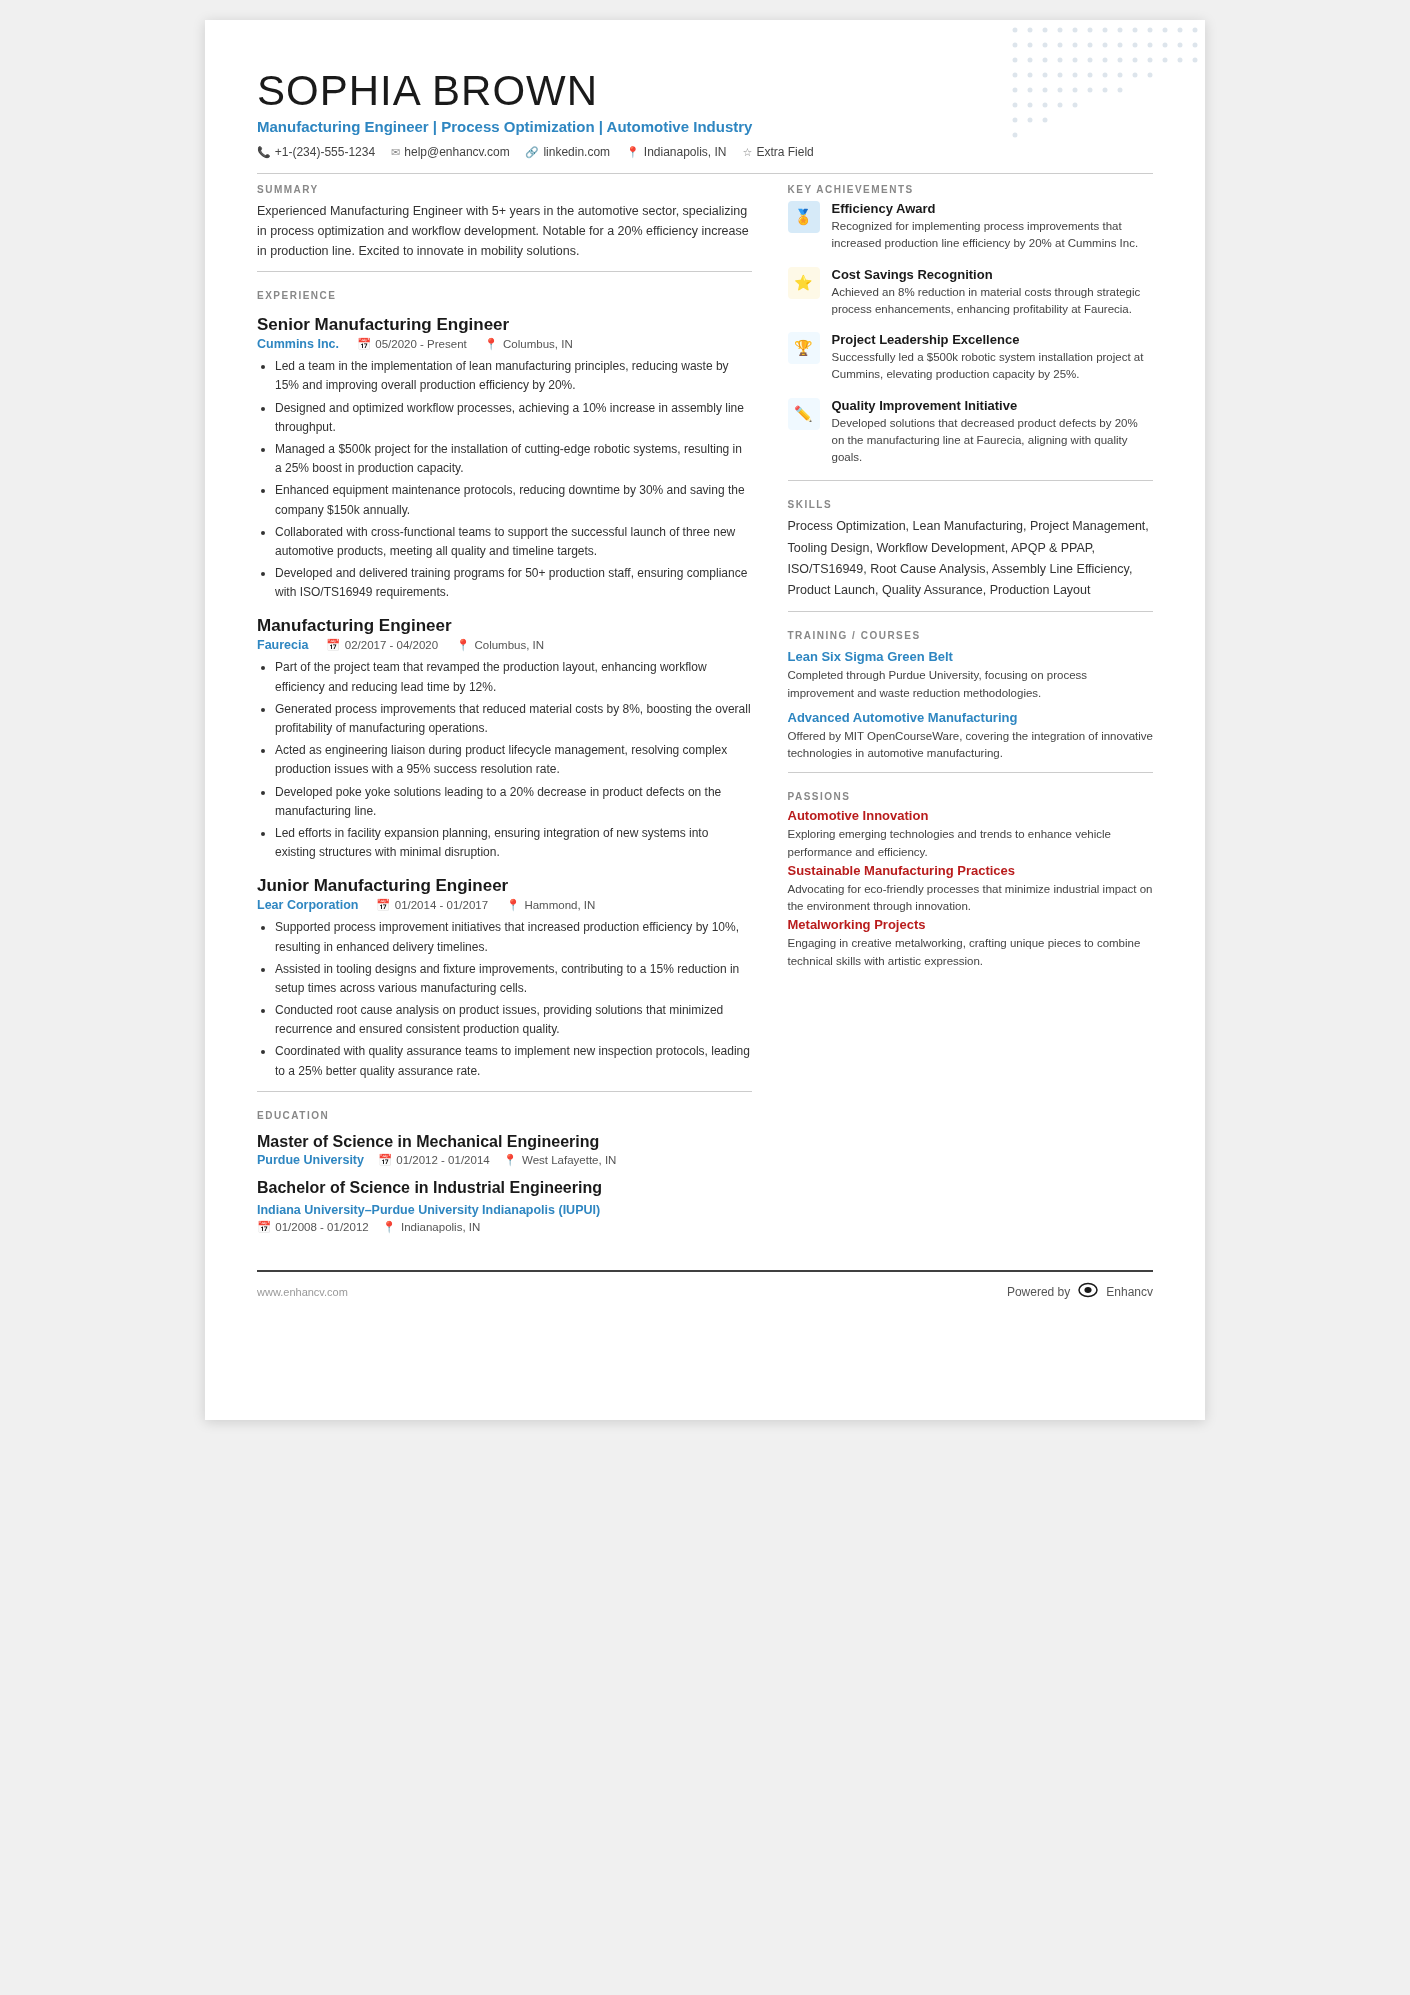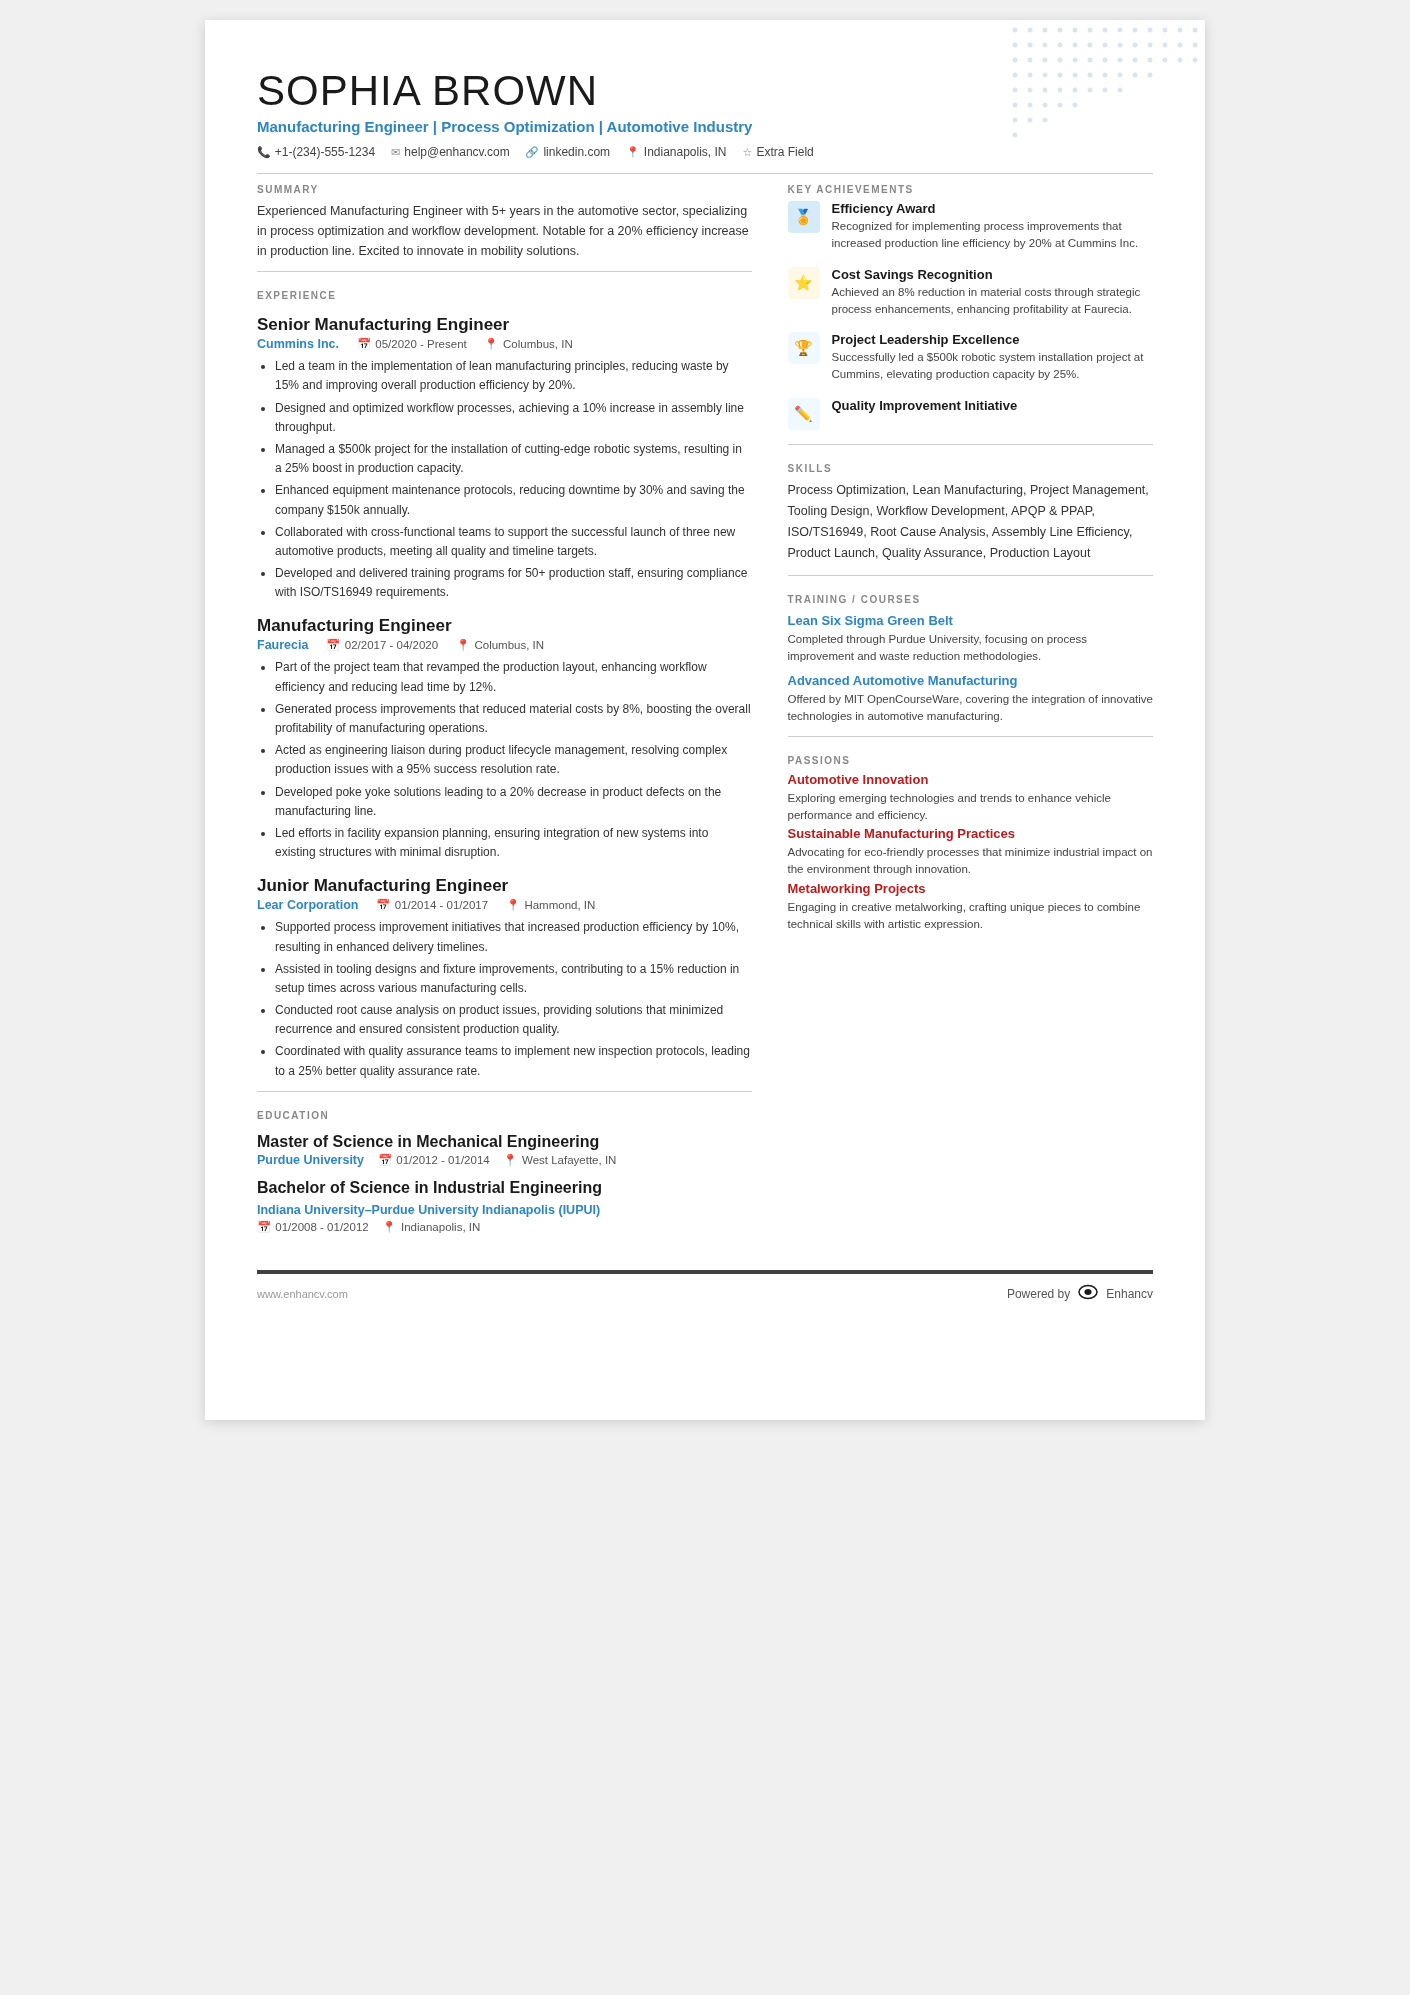--- a/index.html
+++ b/index.html
@@ -230,21 +230,21 @@
     }
 
     
     .footer {
       margin-top: 36px;
       display: flex;
       justify-content: space-between;
       align-items: center;
       font-size: 11px;
       color: #999;
-      border-top: 4px solid #404040;
+      border-top: 2px solid #404040;
       padding-top: 10px;
     }
     .footer-logo {
       display: flex;
       align-items: center;
       gap: 6px;
       font-size: 12px;
       color: #555;
     }
     .enhancv-logo {
@@ -493,20 +493,21 @@
         <div>
           <div class="achievement-title">Project Leadership Excellence</div>
           <div class="achievement-text">Successfully led a $500k robotic system installation project at Cummins, elevating production capacity by 25%.</div>
         </div>
       </div>
 
       <div class="achievement-item">
         <div class="achievement-icon-wrap pencil">✏️</div>
         <div>
           <div class="achievement-title">Quality Improvement Initiative</div>
+          <div class="achievement-text">Developed solutions that decreased product defects by 20% on the manufacturing line at Faurecia, aligning with quality goals.</div>
         </div>
       </div>
 
       <hr class="divider">
 
       <div class="section-label">SKILLS</div>
       <p class="skills-text">Process Optimization, Lean Manufacturing, Project Management, Tooling Design, Workflow Development, APQP &amp; PPAP, ISO/TS16949, Root Cause Analysis, Assembly Line Efficiency, Product Launch, Quality Assurance, Production Layout</p>
 
       <hr class="divider">
 

